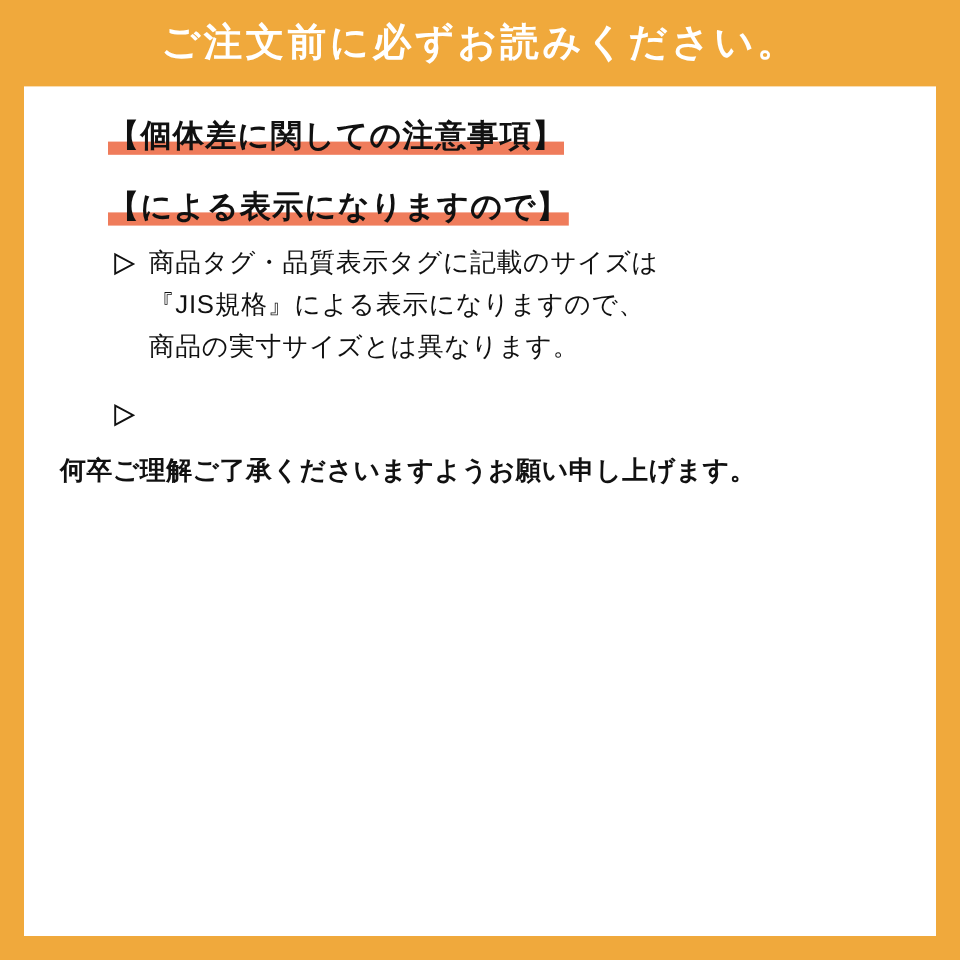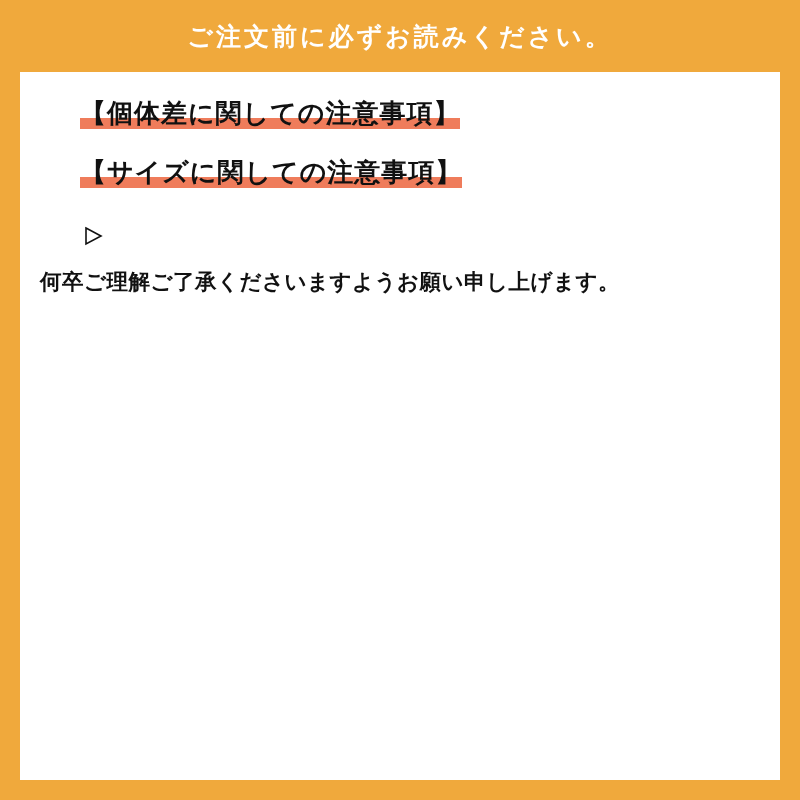--- a/index.html
+++ b/index.html
@@ -25,34 +25,34 @@
     top: 0;
     left: 0;
     width: 800px;
     height: 72px;
     display: flex;
     align-items: center;
     justify-content: center;
   }
   .header-title {
     color: #ffffff;
-    font-size: 25px;
+    font-size: 32px;
     font-weight: bold;
     letter-spacing: 3px;
     white-space: nowrap;
   }
   .card {
     position: absolute;
     top: 72px;
     left: 20px;
     width: 760px;
     height: 708px;
     background: #ffffff;
     box-sizing: border-box;
-    padding: 24px 30px 0 20px;
+    padding: 24px 30px 0 30px;
   }
   .section-heading {
     font-size: 26px;
     font-weight: bold;
     color: #111111;
     letter-spacing: 1px;
     position: relative;
     display: inline-block;
     margin: 0 0 6px 40px;
     white-space: nowrap;
@@ -123,21 +123,31 @@
         <span class="hl"></span>
         <span class="txt">【個体差に関しての注意事項】</span>
       </div>
     </div>
 
     <div class="gap-1"></div>
 
     <div>
       <div class="section-heading">
         <span class="hl"></span>
-        <span class="txt">【サイズに関しての注意事項】</span>
+        <span class="txt">【による表示になりますので】</span>
+      </div>
+      <div class="bullet-row">
+        <span class="tri">
+          <svg width="22" height="22" viewBox="0 0 22 22">
+              <polygon points="4,3 19,11 4,19" fill="none" stroke="#111111" stroke-width="1.6"></polygon>
+            </svg>
+        </span>
+        <div class="body-text">商品タグ・品質表示タグに記載のサイズは
+『JIS規格』による表示になりますので、
+商品の実寸サイズとは異なります。</div>
       </div>
       <div class="gap-2"></div>
       <div class="bullet-row">
         <span class="tri">
           <svg width="22" height="22" viewBox="0 0 22 22">
               <polygon points="4,3 19,11 4,19" fill="none" stroke="#111111" stroke-width="1.6"></polygon>
             </svg>
         </span>
       </div>
     </div>

